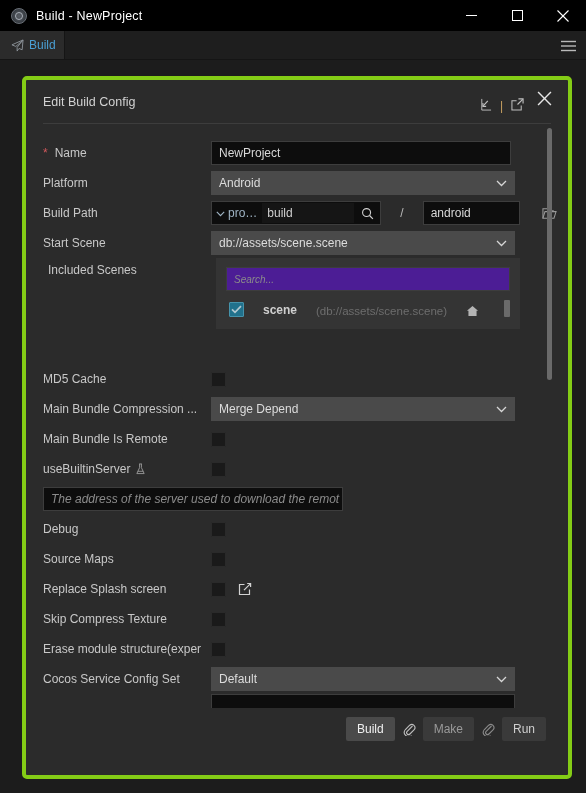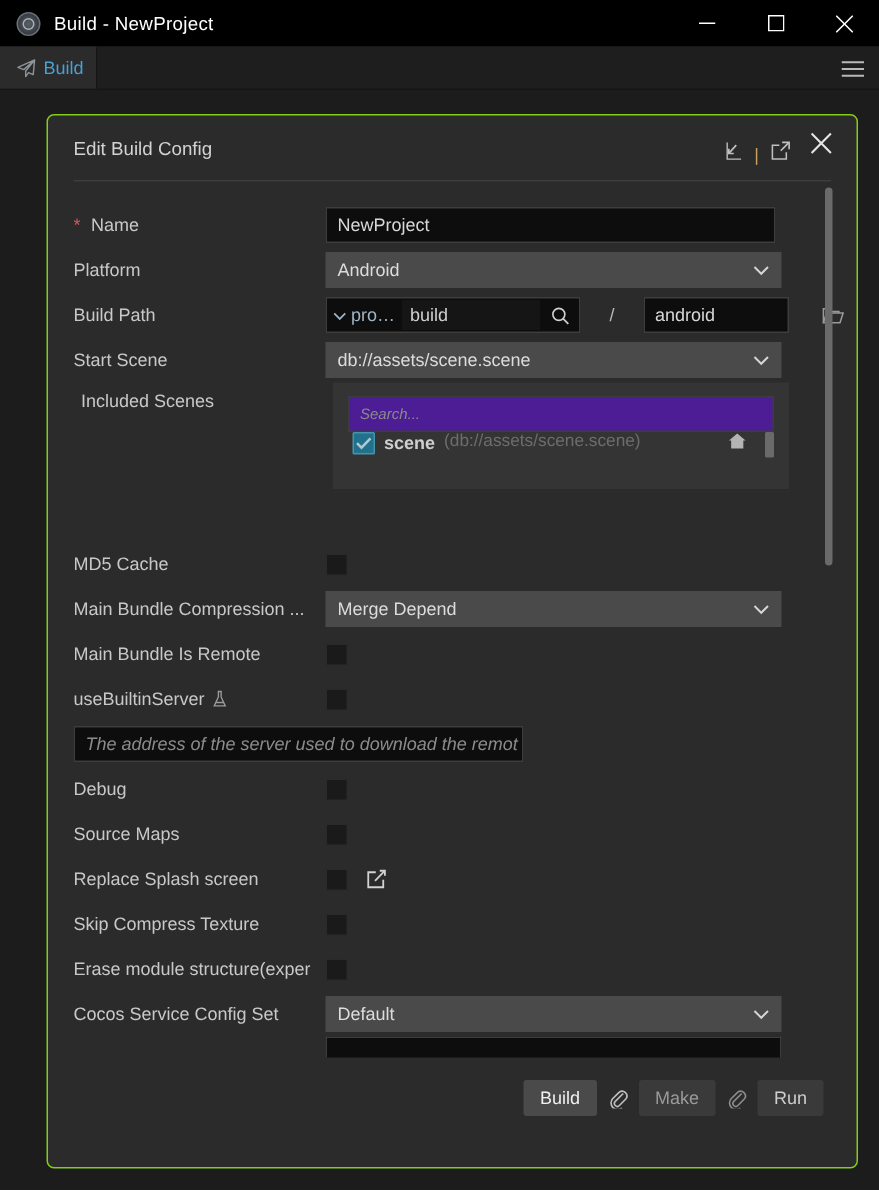--- a/index.html
+++ b/index.html
@@ -56,22 +56,22 @@
     font-size: 14px; letter-spacing: 0;
   }
 
   
   .page {
     height: 733px; background: #1c1c1c;
     padding: 16px 14px 14px 22px;
   }
   .dialog {
     height: 100%; background: #2b2b2b;
-    border: 1px solid #84cc16; border-radius: 5px;
-    position: relative; overflow: hidden; margin-left: 9px;
+    border: 4px solid #84cc16; border-radius: 5px;
+    position: relative; overflow: hidden;
   }
 
   .dialog-head {
     height: 43px; display: flex; align-items: center;
     padding: 0 16px 0 17px; position: relative;
   }
   .dialog-title { color: #d2d2d2; font-size: 12.5px; }
   .head-actions {
     position: absolute; right: 44px; top: 17px;
     display: flex; align-items: center; gap: 8px;
@@ -170,21 +170,21 @@
     color: #8b8b8b; font-size: 10px; font-style: italic;
     display: flex; align-items: center; padding: 0 7px;
   }
   .scenes-all {
     display: flex; align-items: center; gap: 9px;
     height: 26px; margin-top: 4px;
     border-bottom: 1px solid #4a4a4a;
   }
   .scenes-all-label { color: #d8d8d8; font-size: 12px; }
   .scene-item {
-    display: flex; align-items: flex-start; gap: 6px;
+    display: flex; align-items: flex-end; gap: 19px;
     height: 26px; padding-left: 3px; position: relative;
   }
   .scene-name { color: #cfcfcf; font-size: 12px; font-weight: bold; }
   .scene-path { color: #6d6d6d; font-size: 11.5px; }
   .scene-home { margin-left: auto; color: #b4b4b4; display: flex; }
   .scene-bar {
     width: 6px; height: 17px; background: #6a6a6a; margin-left: 6px; border-radius: 1px;
   }
 
   .splash-edit { margin-left: 12px; color: #d2d2d2; display: flex; }

